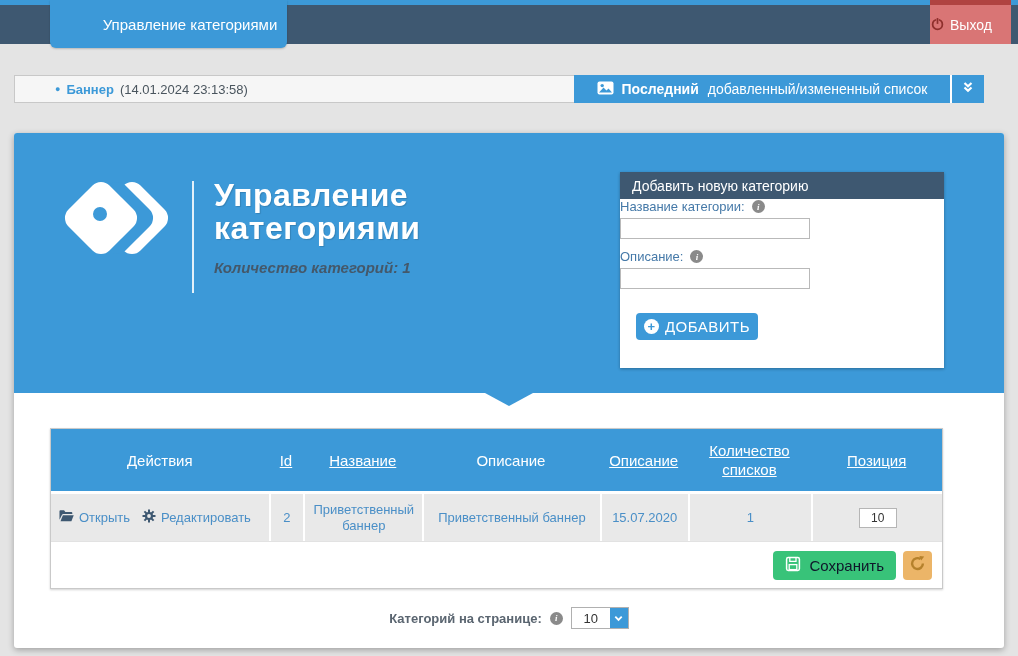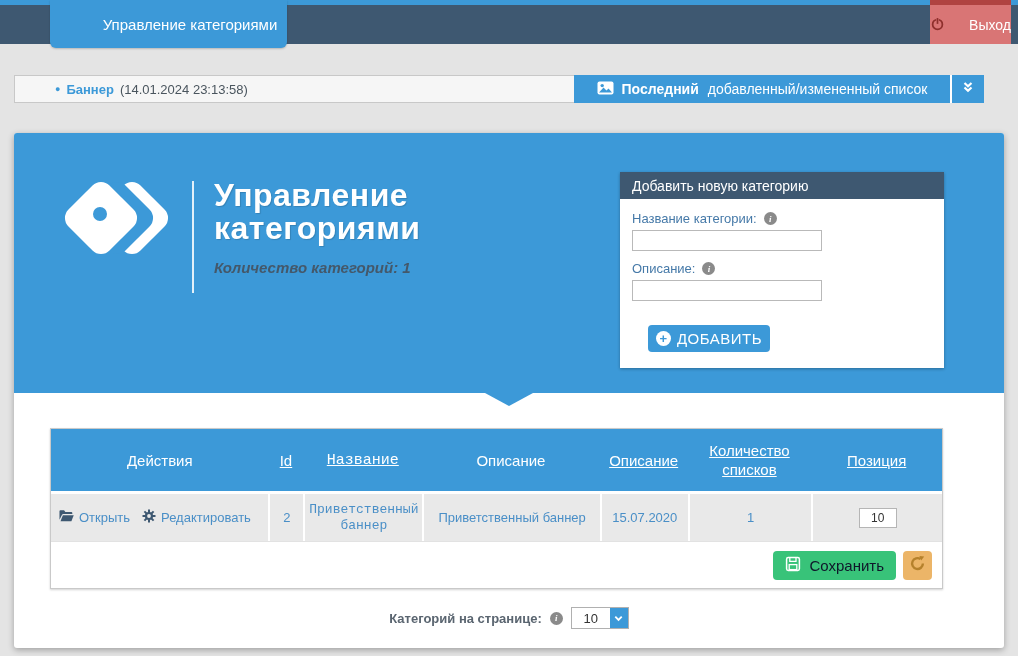--- a/index.html
+++ b/index.html
@@ -20,21 +20,21 @@
     position:absolute; left:50px; top:0; height:48px; width:237px;
     background:#3c99d8; border-radius:0 0 6px 6px;
     display:flex; align-items:center; justify-content:center;
     color:#fff; font-size:15px; cursor:pointer;
     box-shadow:0 1px 2px rgba(0,0,0,.2);
     padding-left:43px;
   }
   .logout-btn{
     position:absolute; right:7px; top:0; height:44px; width:81px;
     background:#d97575; border-top:5px solid #b04341;
-    display:flex; align-items:center; justify-content:space-between; gap:5px;
+    display:flex; align-items:center; justify-content:flex-start; gap:5px;
     color:#fff; font-size:14px; cursor:pointer;
   }
 
   
   .lastbar{
     position:absolute; top:75px; left:14px; width:970px; height:28px;
     display:flex;
   }
   .lastbar-left{
     flex:1; background:#f6f6f6; border:1px solid #c8c8c8; border-right:none;
@@ -97,21 +97,21 @@
 
   
   .addform{
     position:absolute; left:606px; top:39px; width:324px; height:196px;
     background:#fff; box-shadow:0 1px 3px rgba(0,0,0,.3);
   }
   .addform-header{
     height:27px; background:#3e5871; color:#fff; font-size:14px;
     display:flex; align-items:center; padding-left:12px;
   }
-  .addform-body{ padding:12px; }
+  .addform-body{ }
   .form-label-row{ display:flex; align-items:center; gap:7px; margin-bottom:4px; }
   .form-label{ font-size:13px; color:#4579a8; }
   .info-icon{
     width:13px; height:13px; border-radius:50%; background:#8a8a8a;
     color:#fff; font-size:9px; font-weight:bold; font-family:"Liberation Serif", serif;
     display:inline-flex; align-items:center; justify-content:center; font-style:italic;
   }
   .form-input{
     width:190px; height:21px; border:1px solid #b9b9b9; margin-bottom:10px;
     font-size:13px; padding:0 4px;
@@ -139,21 +139,21 @@
     text-align:center; padding:0 6px; line-height:19px;
   }
   .th.sortable{ text-decoration:underline; cursor:pointer; }
   .trow{ display:flex; height:50px; background:#e9e9e9; border-top:3px solid #fff; }
   .td{
     font-size:13px; color:#4a8fc7; display:flex; align-items:center; justify-content:center;
     text-align:center; line-height:16px; padding:0 4px;
   }
   .trow .td + .td{ border-left:2px solid #fff; }
   
-  .c0{ width:218px; } .c1{ width:35px; } .c2{ width:119px;font-family:Liberation Mono, monospace; } .c3{ width:178px; }
+  .c0{ width:218px; } .c1{ width:35px; } .c2{ width:119px; } .c3{ width:178px; }
   .c4{ width:88px; } .c5{ width:124px; } .c6{ width:131px; }
   .td.c0{ justify-content:flex-start; padding-left:8px; gap:12px; }
   .action-link{ display:flex; align-items:center; gap:5px; cursor:pointer; color:#4a8fc7; }
   .pos-input{
     width:38px; height:20px; border:1px solid #b5b5b5; text-align:center;
     font-size:12px; color:#333; background:#fff;
   }
   .tfoot{
     height:47px; background:#fff; border-top:1px solid #e2e2e2;
     display:flex; align-items:center; justify-content:flex-end; gap:7px; padding-right:10px;

